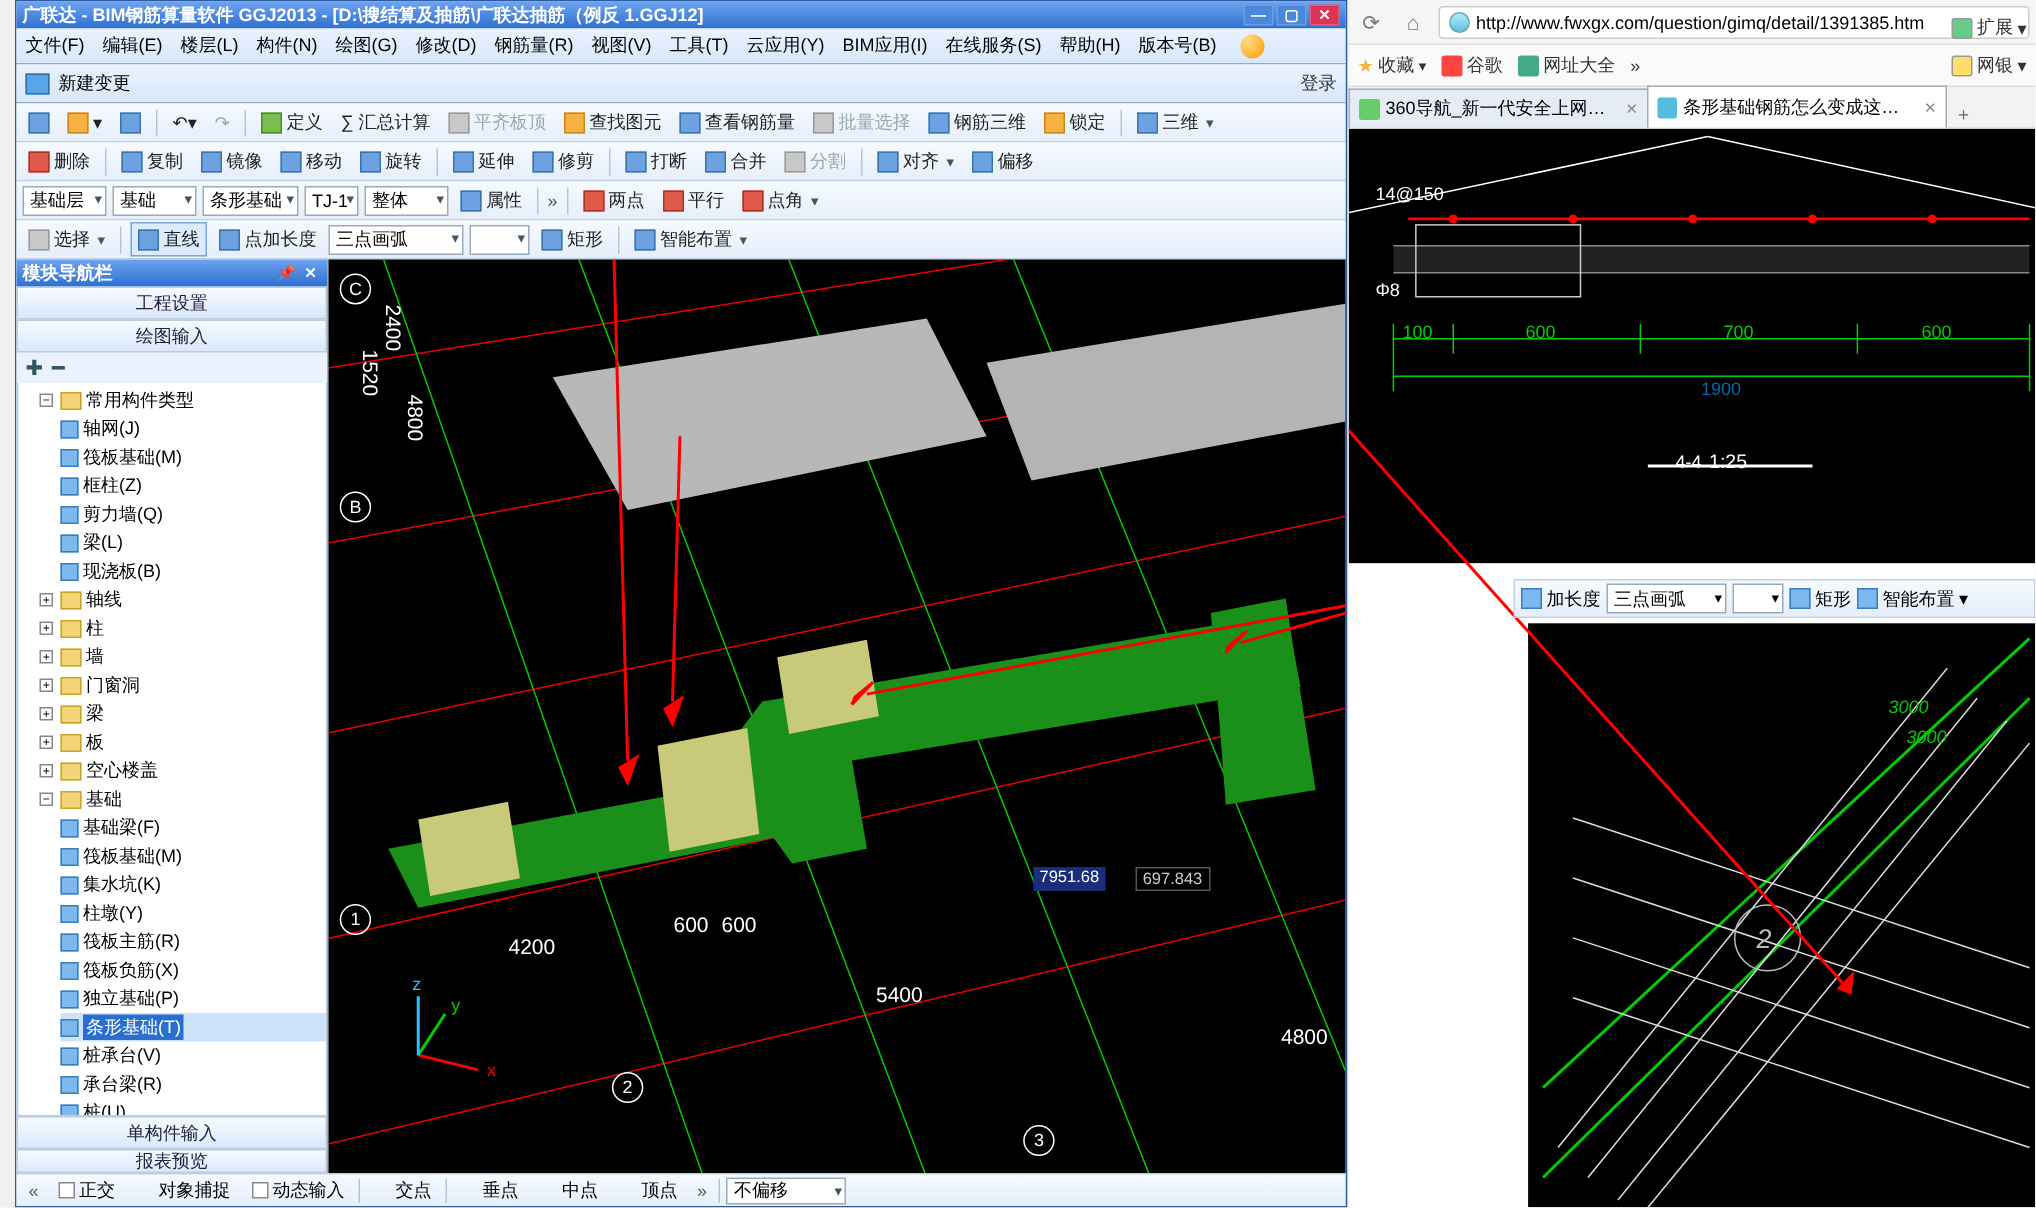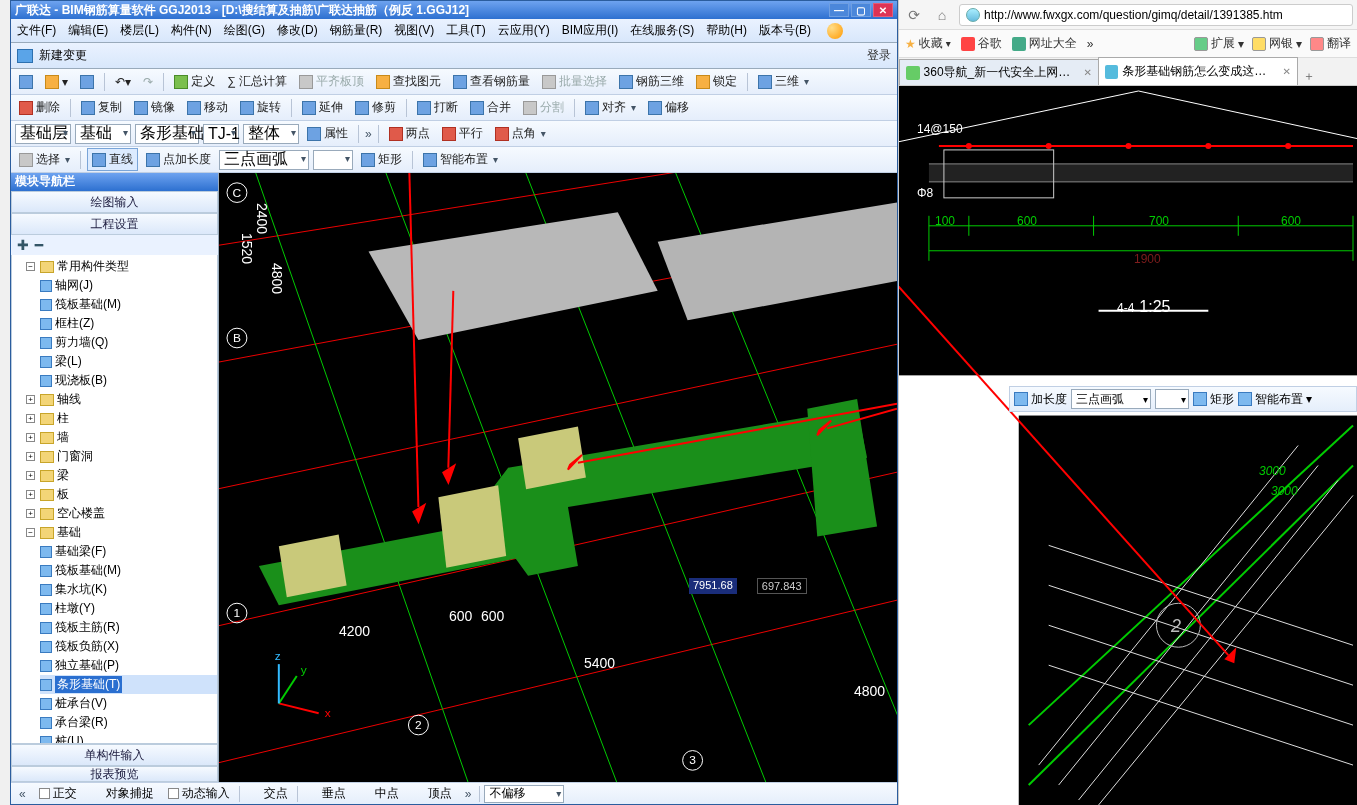--- a/index.html
+++ b/index.html
@@ -22,29 +22,29 @@
 
 .toolbar { display:flex; align-items:center; height:26px; background:linear-gradient(#f6faff,#e5eefb); border-bottom:1px solid #c0cfe4; padding:0 4px; gap:4px; white-space:nowrap; overflow:hidden; }
 .toolbar .tbtn { display:flex; align-items:center; gap:3px; padding:2px 4px; cursor:pointer; color:#222; }
 .toolbar .tbtn.disabled { color:#9aa; }
 .toolbar .sep { width:1px; height:18px; background:#b8c4d6; margin:0 2px; }
 .toolbar .ticon { width:14px; height:14px; background:#6da2e2; border:1px solid #3c74aa; display:inline-block; }
 .toolbar .ticon.orange { background:#f7b042; border-color:#c88a1a; }
 .toolbar .ticon.green { background:#7abf4e; border-color:#4a8c2a; }
 .toolbar .ticon.red { background:#e05a4a; border-color:#b03022; }
 .toolbar .ticon.grey { background:#c8c8c8; border-color:#999; }
-.toolbar select, .toolbar .combo { height:20px; border:1px solid #9ab; background:#fff; padding:0 14px 0 4px; font-size:16px; position:relative; display:inline-flex; align-items:center; }
+.toolbar select, .toolbar .combo { height:20px; border:1px solid #9ab; background:#fff; padding:0 14px 0 4px; font-size:12px; position:relative; display:inline-flex; align-items:center; }
 .toolbar .combo::after { content:"▾"; position:absolute; right:2px; top:2px; font-size:10px; color:#456; }
 .toolbar .arrdown::after{content:"▾"; font-size:10px; margin-left:2px; color:#456;}
 
 .body { flex:1; display:flex; min-height:0; }
 
 
 .sidebar { width:208px; background:#eaf2ff; border-right:1px solid #9ab; display:flex; flex-direction:column; }
-.navhead { height:18px; background:linear-gradient(#6ea3f0,#2d70d0); color:#fff; display:flex; align-items:flex-start; padding:0 4px; font-weight:bold;flex-direction:column; }
+.navhead { height:18px; background:linear-gradient(#6ea3f0,#2d70d0); color:#fff; display:flex; align-items:center; padding:0 4px; font-weight:bold; }
 .navhead .tools { margin-left:auto; display:flex; gap:2px; }
 .navhead .tools span { width:14px; height:14px; display:flex; align-items:center; justify-content:center; font-size:10px; cursor:pointer; }
 .section { height:22px; background:linear-gradient(#f6faff,#dbe8fa); border:1px solid #bcd; display:flex; align-items:center; justify-content:center; color:#224; cursor:pointer; }
 .toolrow { height:20px; display:flex; align-items:center; padding:2px 6px; gap:6px; }
 .toolrow span{font-size:14px; color:#356; cursor:pointer;}
 .tree { flex:1; overflow:auto; background:#fff; border:1px solid #bcd; border-top:none; padding:2px 0; }
 .tree ul { list-style:none; padding-left:14px; }
 .tree li { padding:1px 0; white-space:nowrap; cursor:default; display:flex; align-items:center; gap:3px; }
 .tree li .exp { width:9px; height:9px; border:1px solid #888; display:inline-flex; align-items:center; justify-content:center; font-size:8px; line-height:1; margin-right:2px; background:#fff; cursor:pointer; }
 .tree li .ficon { width:14px; height:12px; display:inline-block; background:#f3d577; border:1px solid #c8a52a; }
@@ -71,21 +71,21 @@
 
 .browser { position:absolute; left:898px; top:0; right:0; width:459px; height:805px; background:#fff; display:flex; flex-direction:column; border-left:1px solid #ccc; }
 .addrbar { height:30px; background:#f5f5f5; border-bottom:1px solid #ddd; display:flex; align-items:center; gap:6px; padding:0 4px; }
 .addrbar .nbtn { width:22px; height:22px; border-radius:4px; display:flex; align-items:center; justify-content:center; color:#777; cursor:pointer; font-size:14px; }
 .addrbar .url { flex:1; height:22px; border:1px solid #ccc; border-radius:3px; padding:0 6px; display:flex; align-items:center; color:#000000; overflow:hidden; white-space:nowrap; background:#fff;}
 .addrbar .url .globe { width:14px; height:14px; border-radius:50%; border:1px solid #6aa; margin-right:4px; background:linear-gradient(#aef,#6bd);}
 .bkmk { height:28px; background:#fafafa; border-bottom:1px solid #ddd; display:flex; align-items:center; gap:10px; padding:0 6px; }
 .bkmk .bitem { display:flex; align-items:center; gap:3px; cursor:pointer; color:#333; }
 .bkmk .bicon { width:14px; height:14px; background:#4a8; border-radius:2px; }
 .bkmk .bicon.g { background:#f44; }
-.bkmk .right { margin-left:auto; display:flex; gap:8px; align-items:center;}
+.bkmk .right { margin-left:auto; display:flex; gap:8px; align-items:center;flex-direction:column;}
 .bkmk .right .pill{display:flex;align-items:center;gap:3px;color:#333;}
 .bkmk .right .sq{width:14px;height:14px;border:1px solid #999;border-radius:2px;}
 
 .tabs { height:28px; background:#f2f2f2; border-bottom:1px solid #ccc; display:flex; align-items:flex-end; }
 .tab { height:26px; padding:0 6px; border:1px solid #aaa; border-bottom:none; background:#e5ecf5; margin-right:-1px; display:flex; align-items:center; gap:4px; max-width:200px; font-size:12px; cursor:pointer;margin-top:34px;}
 .tab.active { background:#fff; height:28px; }
 .tab .favicon { width:14px; height:14px; background:#5bd; border-radius:2px; }
 .tab .tclose { color:#888; font-size:10px; margin-left:2px;}
 .tab .ttxt { overflow:hidden; white-space:nowrap; text-overflow:ellipsis; }
 .addtab { width:24px; display:flex; align-items:center; justify-content:center; color:#666; cursor:pointer;}
@@ -296,22 +296,22 @@
 
   <div class="body">
     <div class="sidebar">
       <div class="navhead">
         <span>模块导航栏</span>
         <span class="tools">
           <span>📌</span>
           <span>✕</span>
         </span>
       </div>
+      <div class="section">工程设置</div>
       <div class="section">绘图输入</div>
-      <div class="section">工程设置</div>
       <div class="toolrow">
         <span>✚</span>
         <span>━</span>
       </div>
 
       <div class="tree">
         <ul>
           <li>
               <span class="exp">−</span>
               <span class="ficon"></span>
@@ -656,22 +656,22 @@
       <line x1="-10" y1="190" x2="330" y2="570" stroke="#f00" stroke-width="2"></line>
       <polygon points="326,574 338,562 336,578" fill="#f00"></polygon>
     </svg>
 
     <div style="position:absolute;left:18px;top:36px;color:#fff">14@150</div>
     <div style="position:absolute;left:18px;top:100px;color:#fff">Φ8</div>
     <div style="position:absolute;left:36px;top:128px;color:#0c0">100</div>
     <div style="position:absolute;left:118px;top:128px;color:#0c0">600</div>
     <div style="position:absolute;left:250px;top:128px;color:#0c0">700</div>
     <div style="position:absolute;left:382px;top:128px;color:#0c0">600</div>
-    <div style="position:absolute;left:235px;top:166px;color:#7f1d1d">1900</div>
-    <div style="position:absolute;left:218px;top:210px;color:#fff;font-size:18px"><span>4-4</span>&nbsp;<span style="font-size:16px">1:25</span></div>
+    <div style="position:absolute;left:235px;top:166px;color:#0369a1">1900</div>
+    <div style="position:absolute;left:218px;top:210px;color:#fff;font-size:18px"><span>4-4</span>&nbsp;<span style="font-size:13px">1:25</span></div>
     <div style="position:absolute;left:360px;top:378px;color:#0c0;font-style:italic">3000</div>
     <div style="position:absolute;left:372px;top:398px;color:#0c0;font-style:italic">3000</div>
     <div style="position:absolute;left:272px;top:530px;color:#bbb;font-size:18px;font-style:italic">2</div>
 
     <div class="minitoolbar">
       <span class="mbtn">
           <span class="micon"></span>
           <span>加长度</span>
         </span>
       <span class="combo" style="width:80px">三点画弧</span>

